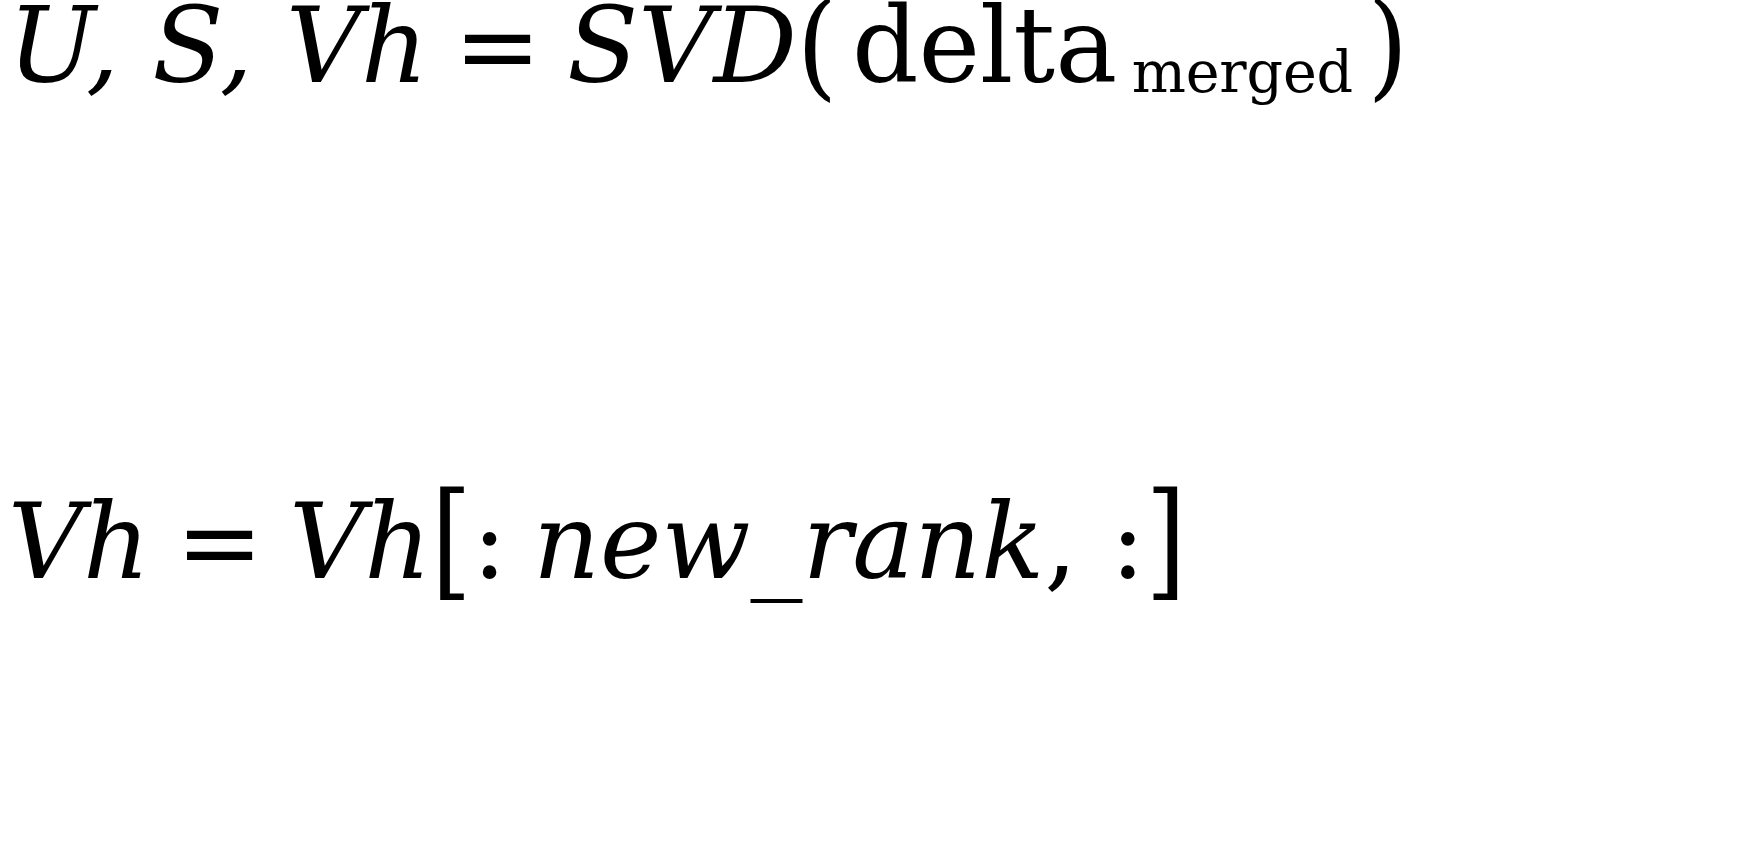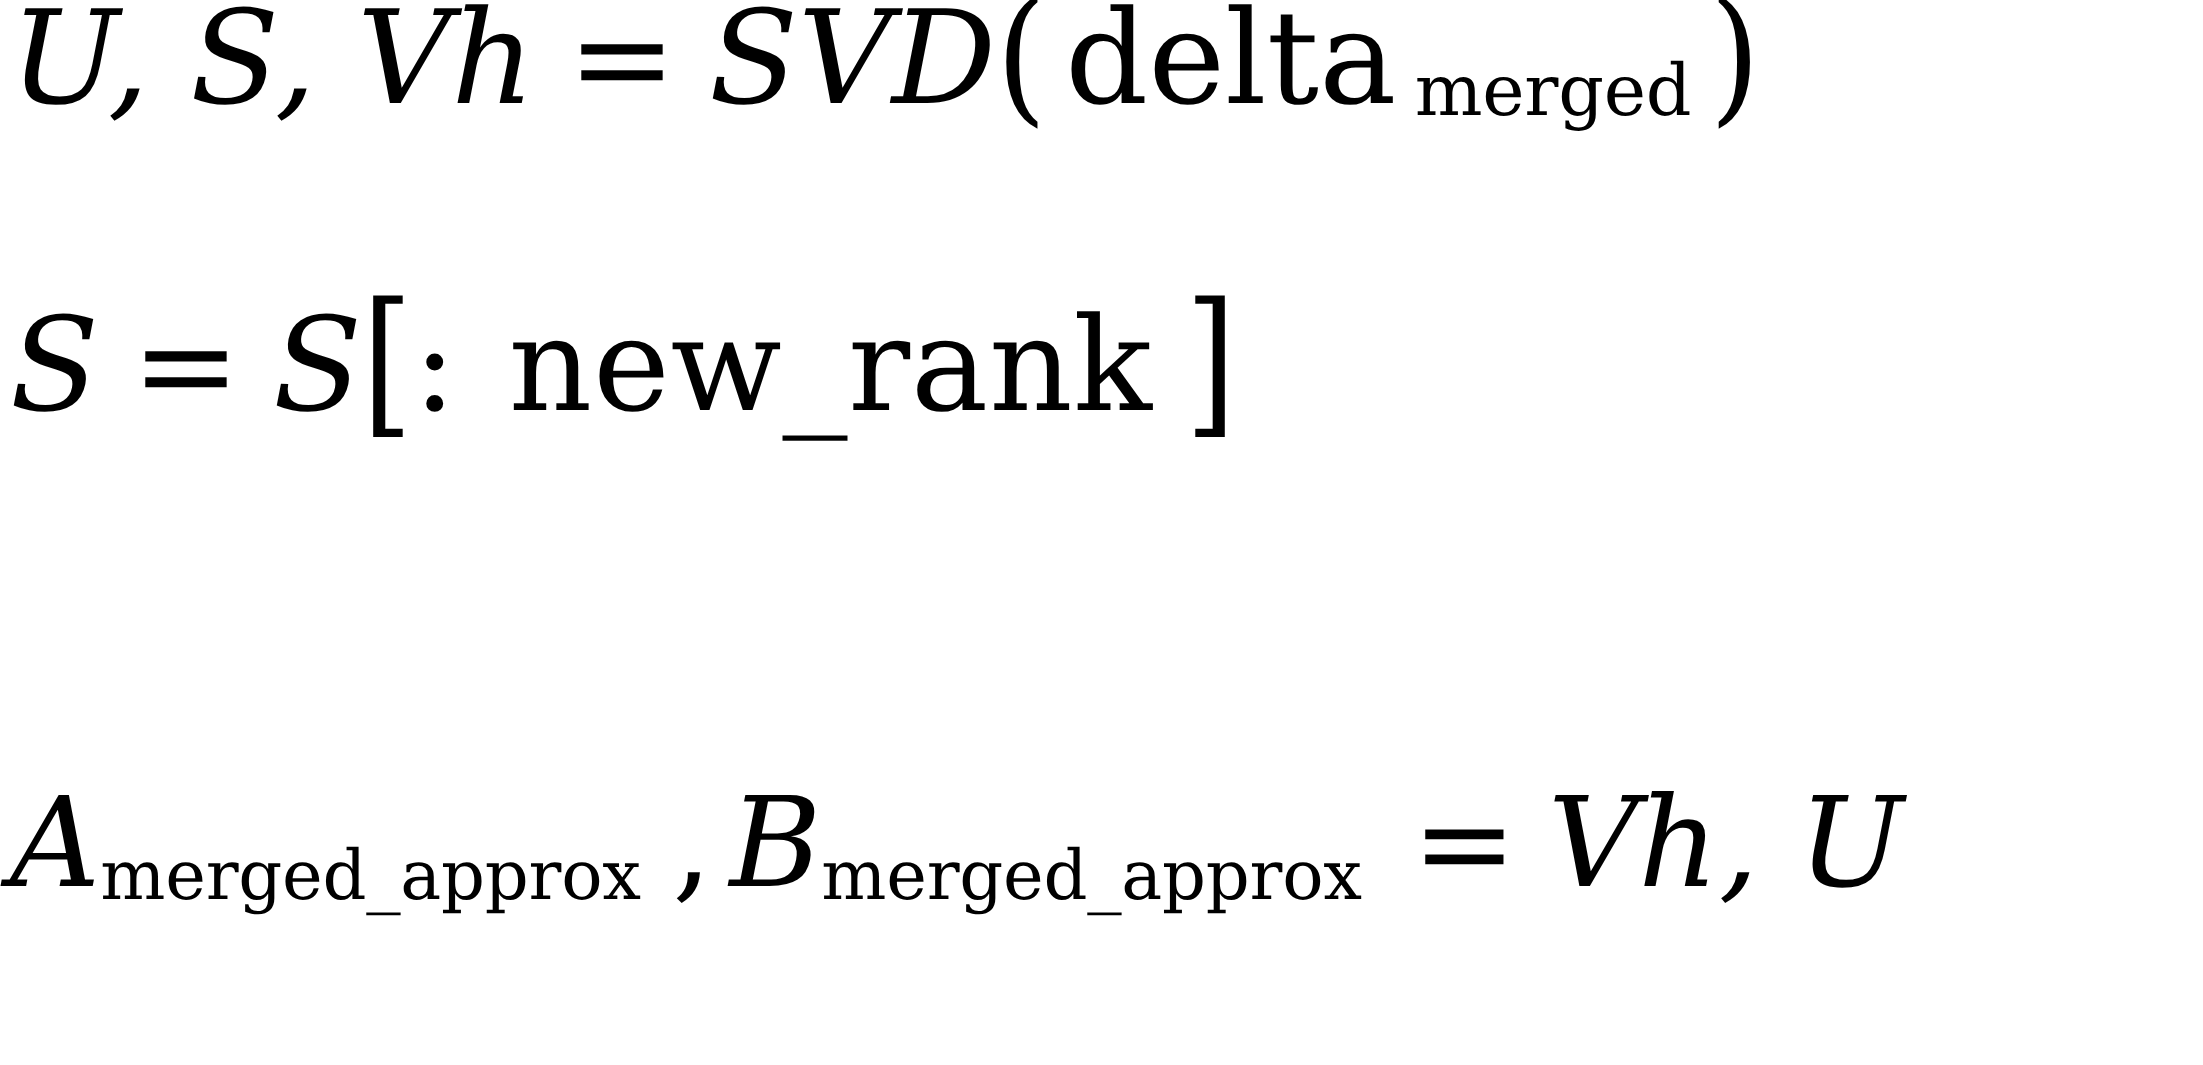--- a/index.html
+++ b/index.html
@@ -105,23 +105,20 @@
 </head>
 <body>
 
 <div id="equation-block">
 
   <div class="eq-line" id="line-1">
     <span class="mi">U, S, Vh</span><span class="sp-med"></span><span class="op">=</span><span class="sp-med"></span><span class="mi">SVD</span><span class="paren">(</span><span class="sp-thin"></span><span class="mr">delta</span><span class="sp-thin"></span><span class="sub">merged</span><span class="sp-thin"></span><span class="paren">)</span>
   </div>
 
 
-  <div class="eq-line" id="line-3">
-    <span class="mi">S</span><span class="sp-med"></span><span class="op">=</span><span class="sp-med"></span><span class="mi">S</span><span class="brk">[</span><span class="op">:</span><span class="sp-wide"></span><span class="mt">new_rank</span><span class="sp-med"></span><span class="brk">]</span>
+
+
+  <div class="eq-line" id="line-5">
+    <span class="mi">Vh</span><span class="sp-med"></span><span class="op">=</span><span class="sp-med"></span><span class="mi">Vh</span><span class="brk">[</span><span class="op">:</span><span class="sp-med"></span><span class="mi">new_rank</span><span class="op">, :</span><span class="brk">]</span>
   </div>
 
-
-
-  <div class="eq-line" id="line-6">
-    <span class="mi">A</span><span class="sub">merged_approx</span><span class="sp-med"></span><span class="op">,</span><span class="sp-thin"></span><span class="mi">B</span><span class="sub">merged_approx</span><span class="sp-wide"></span><span class="op">=</span><span class="sp-med"></span><span class="mi">Vh, U</span>
-  </div>
 
 </div>
 
 </body></html>

